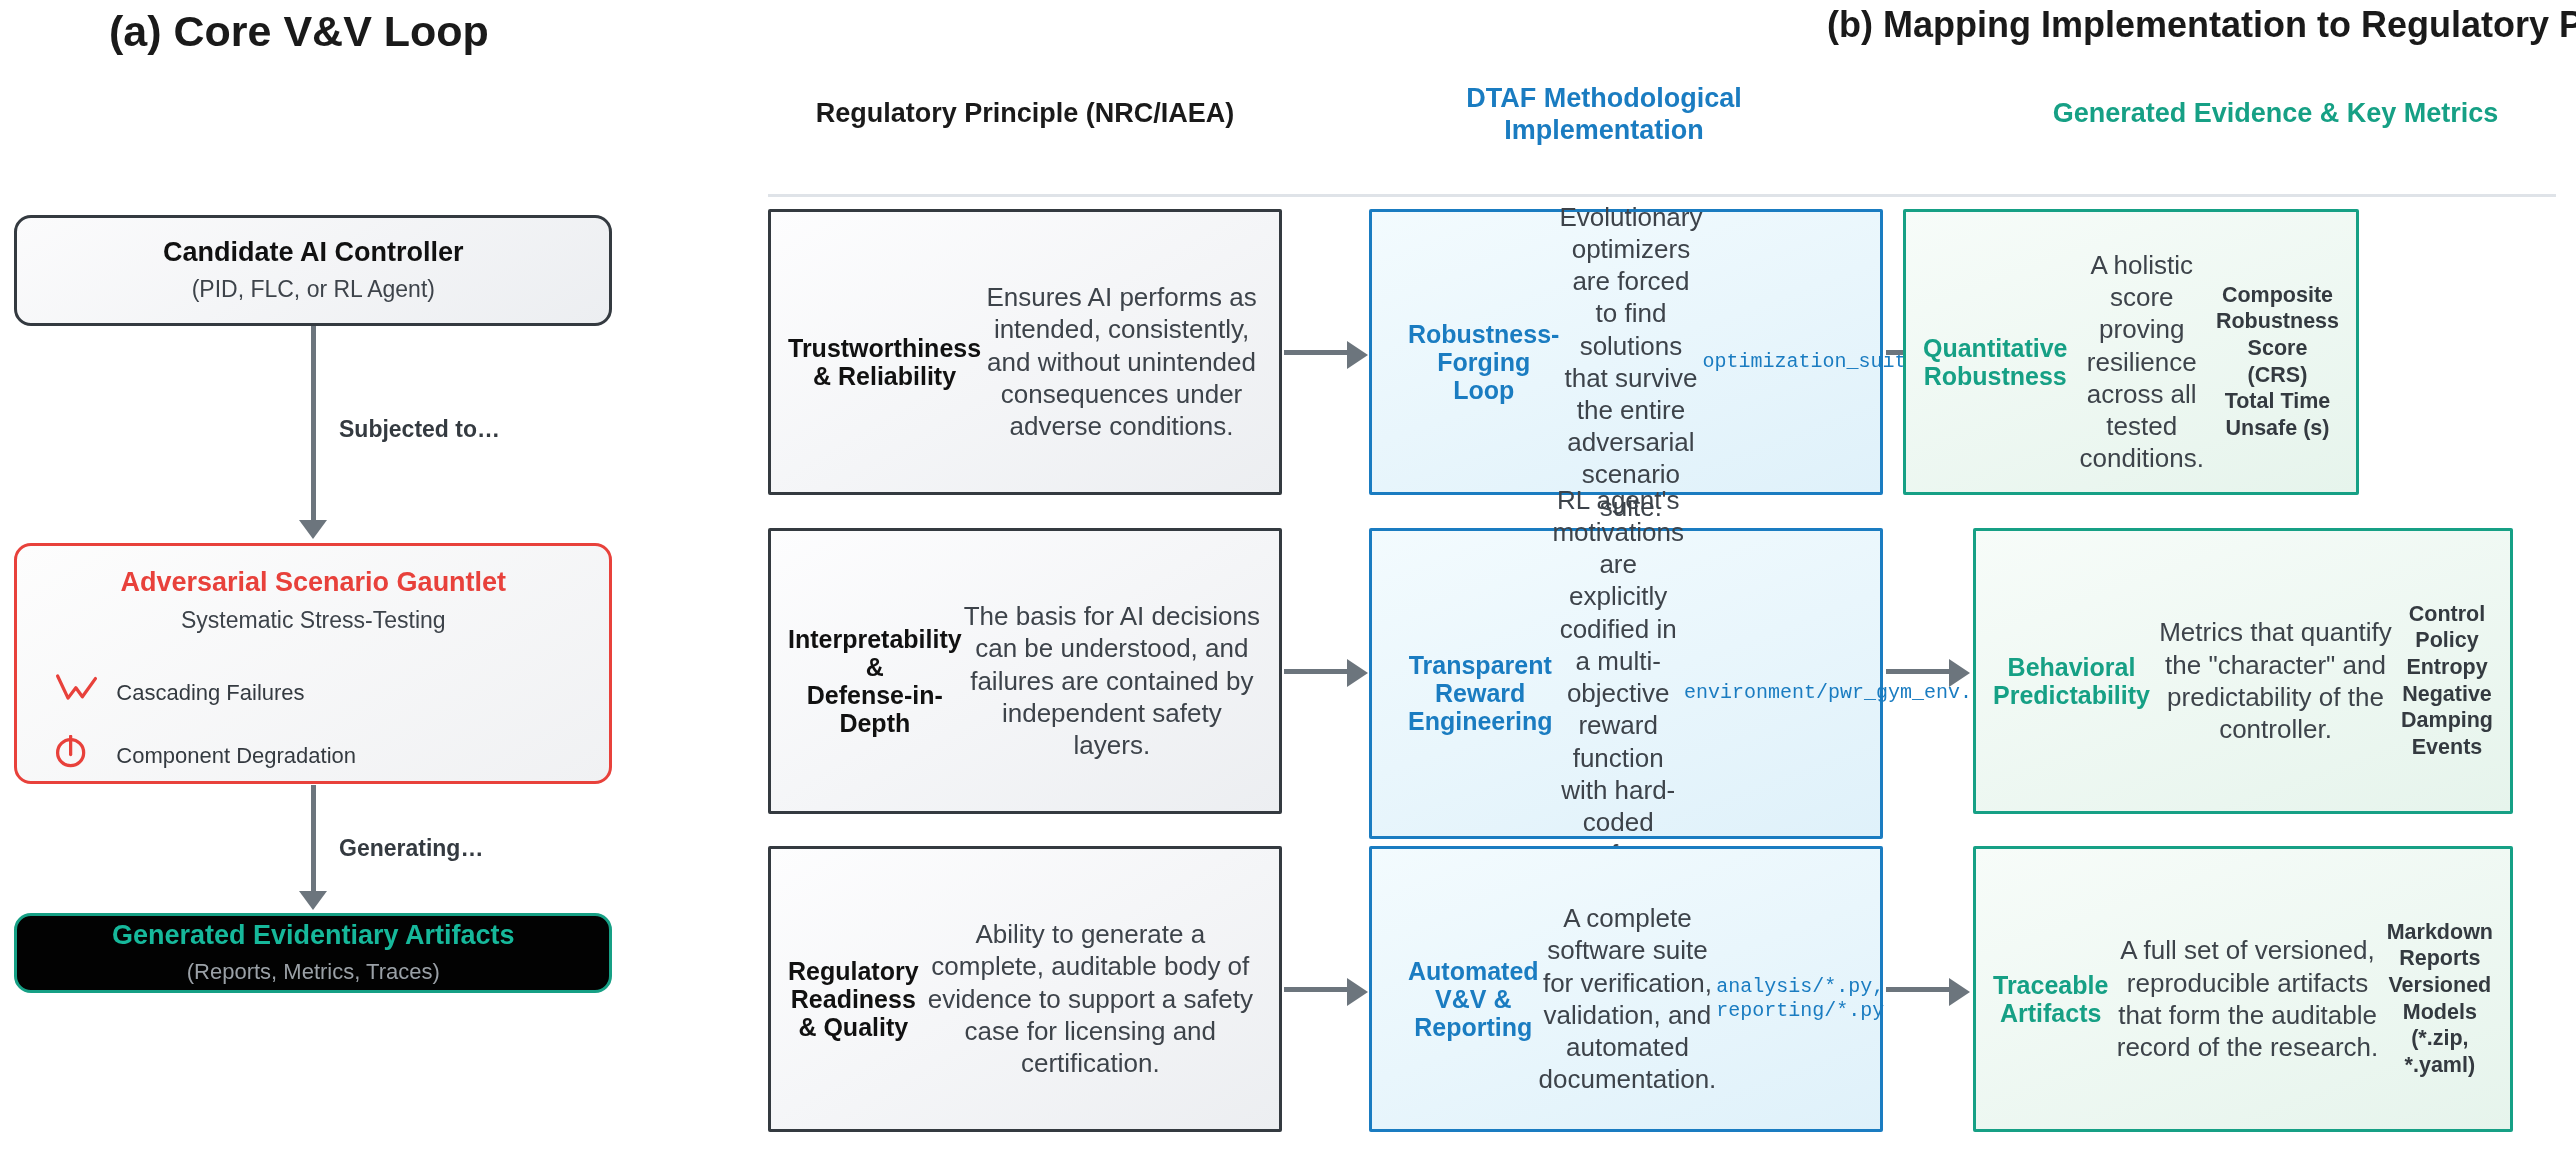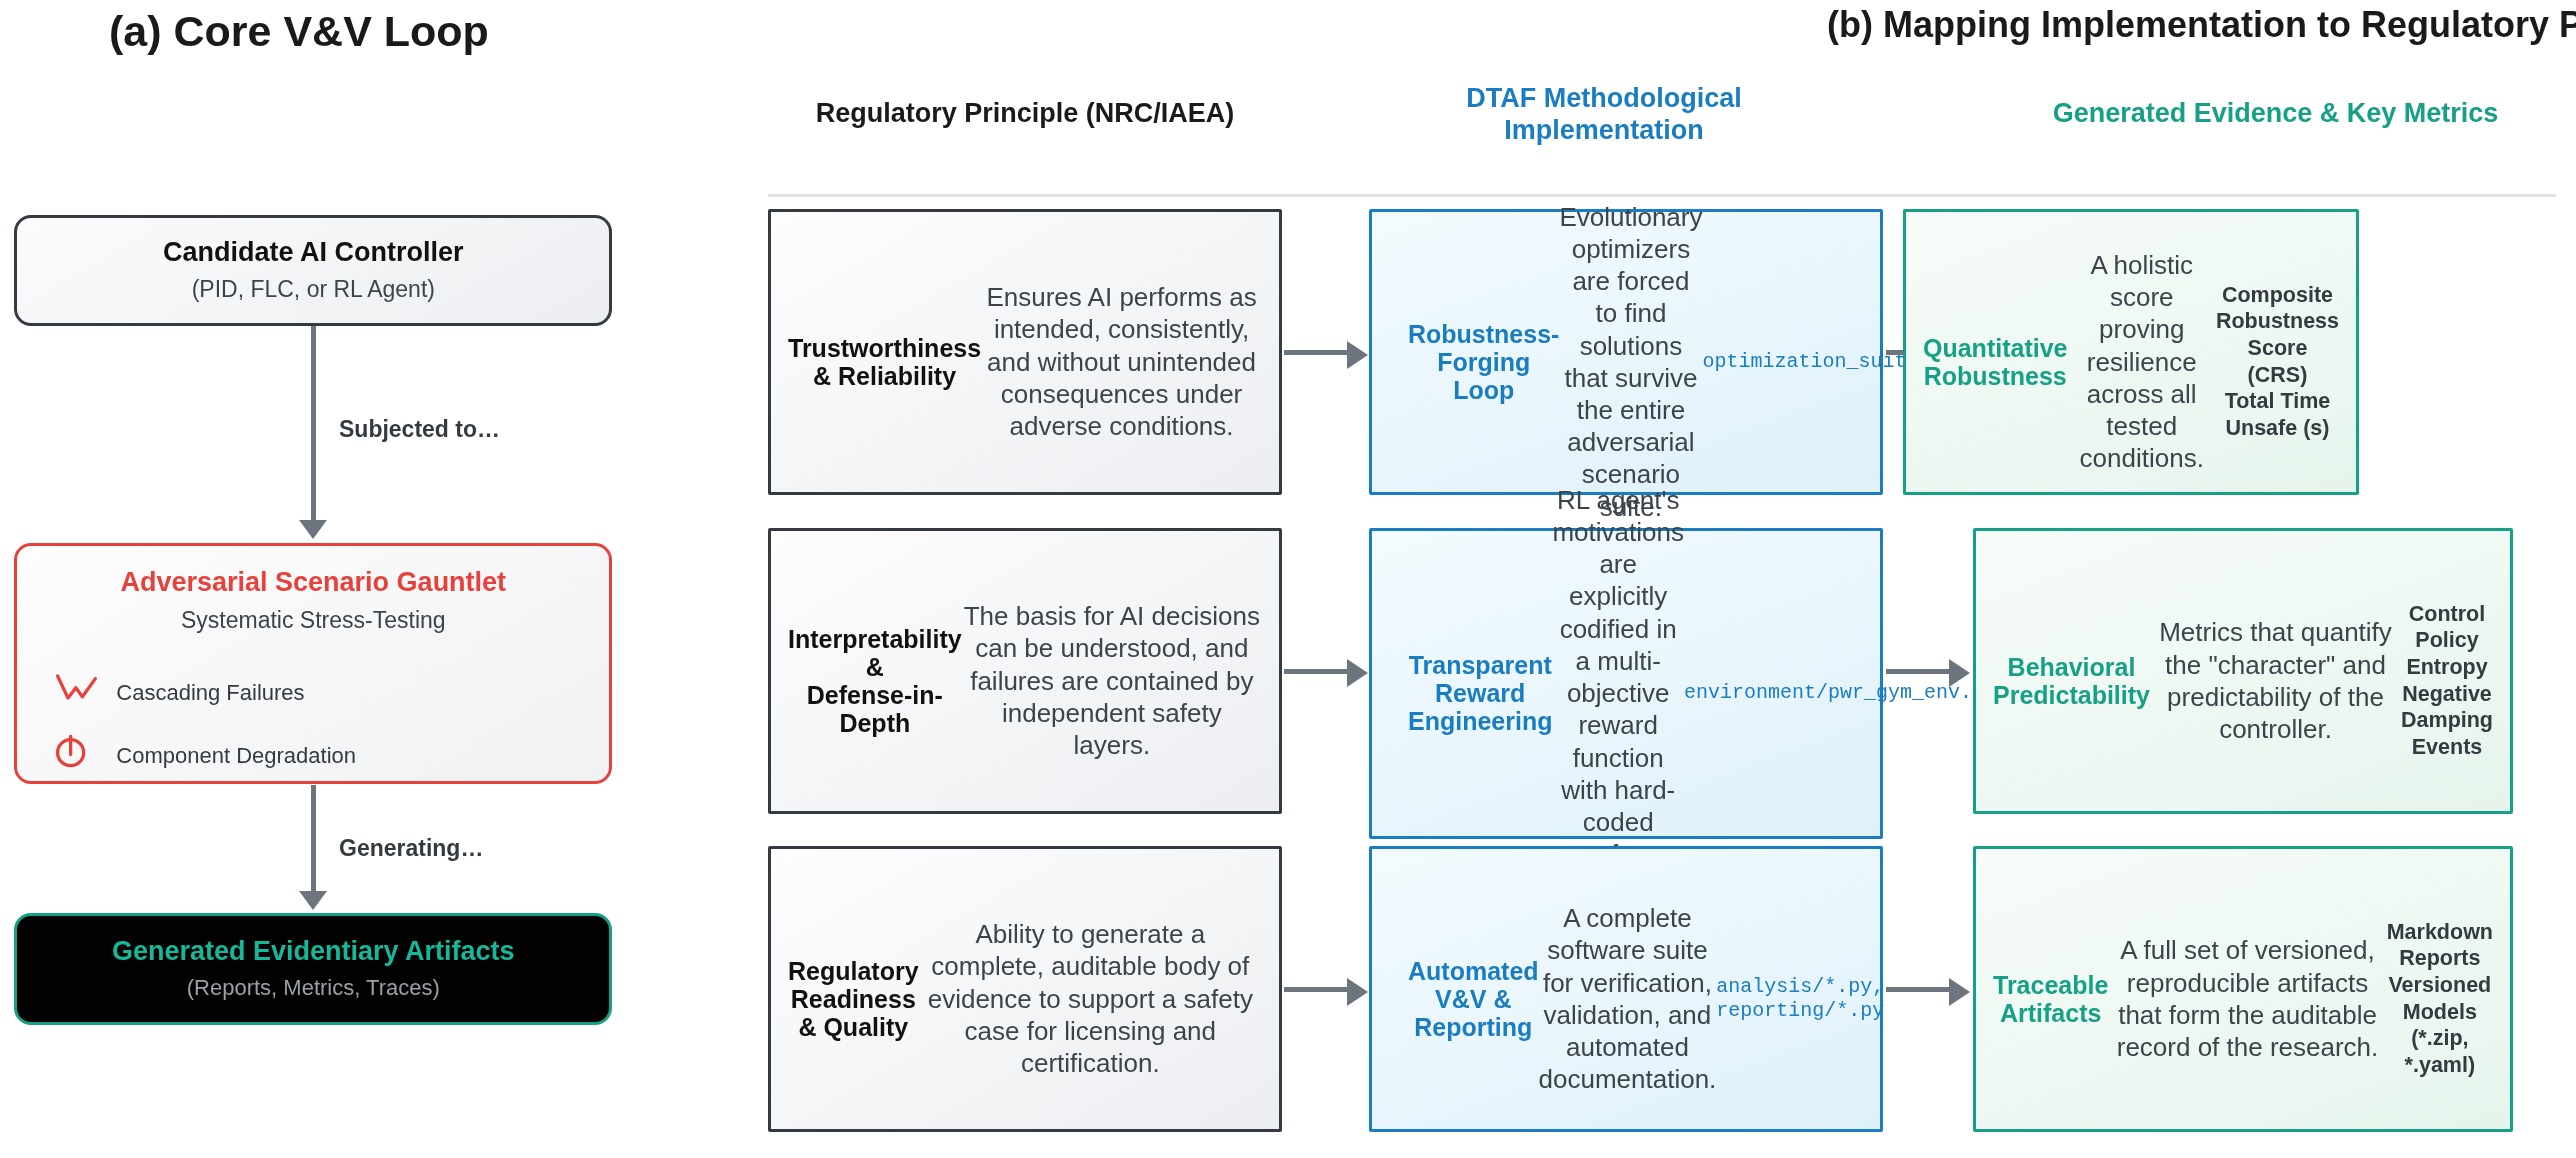--- a/index.html
+++ b/index.html
@@ -59,21 +59,21 @@
   }
   #node-gauntlet .n-title{font-size:27px;color:#e8413b;margin-bottom:9px;}
   #node-gauntlet .n-sub{font-size:23px;color:#3d434a;margin-bottom:17px;}
   .gauntlet-items{display:flex;flex-direction:column;gap:9px;align-self:flex-start;margin-left:21px;}
   .g-item{display:flex;align-items:flex-end;gap:18px;margin-top:20px;}
   .g-item .g-ico{width:43px;height:34px;display:block;flex:none;}
   .g-item .g-lbl{font-size:22px;color:#343a40;white-space:nowrap;}
 
   
   #node-artifacts{
-    left:14.3px;top:913px;width:598px;height:112px;
+    left:14.3px;top:913px;width:598px;height:80px;
     background:#020202;
     border:3.3px solid #16a085;
   }
   #node-artifacts .n-title{font-size:27px;color:#16b89b;margin-bottom:7.8px;}
   #node-artifacts .n-sub{font-size:22px;color:#9aa0a6;}
 
   
   .v-conn{position:absolute;width:4.6px;background:#6c757d;}
   .v-head{position:absolute;width:0;height:0;border-left:14.3px solid transparent;border-right:14.3px solid transparent;border-top:19.5px solid #6c757d;}
   .v-lbl{position:absolute;font-size:23px;font-weight:bold;color:#343a40;white-space:nowrap;}

